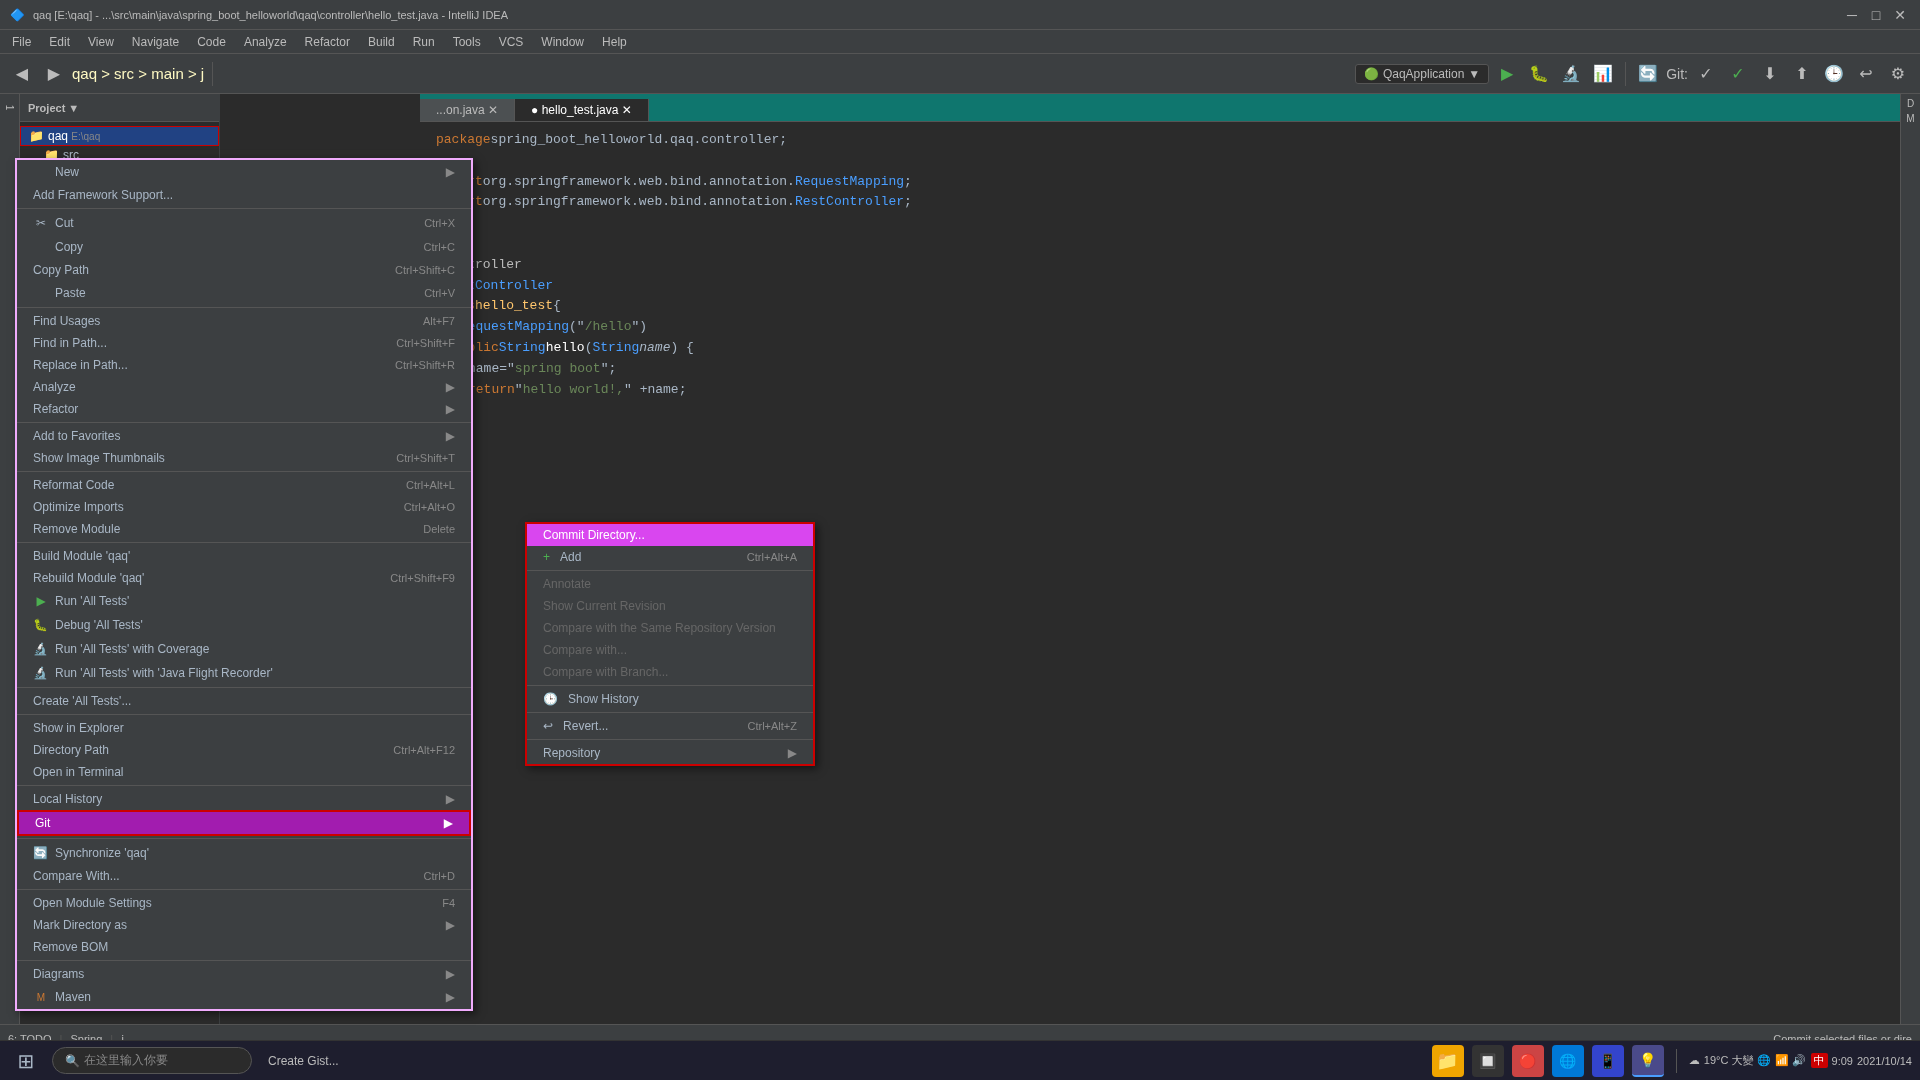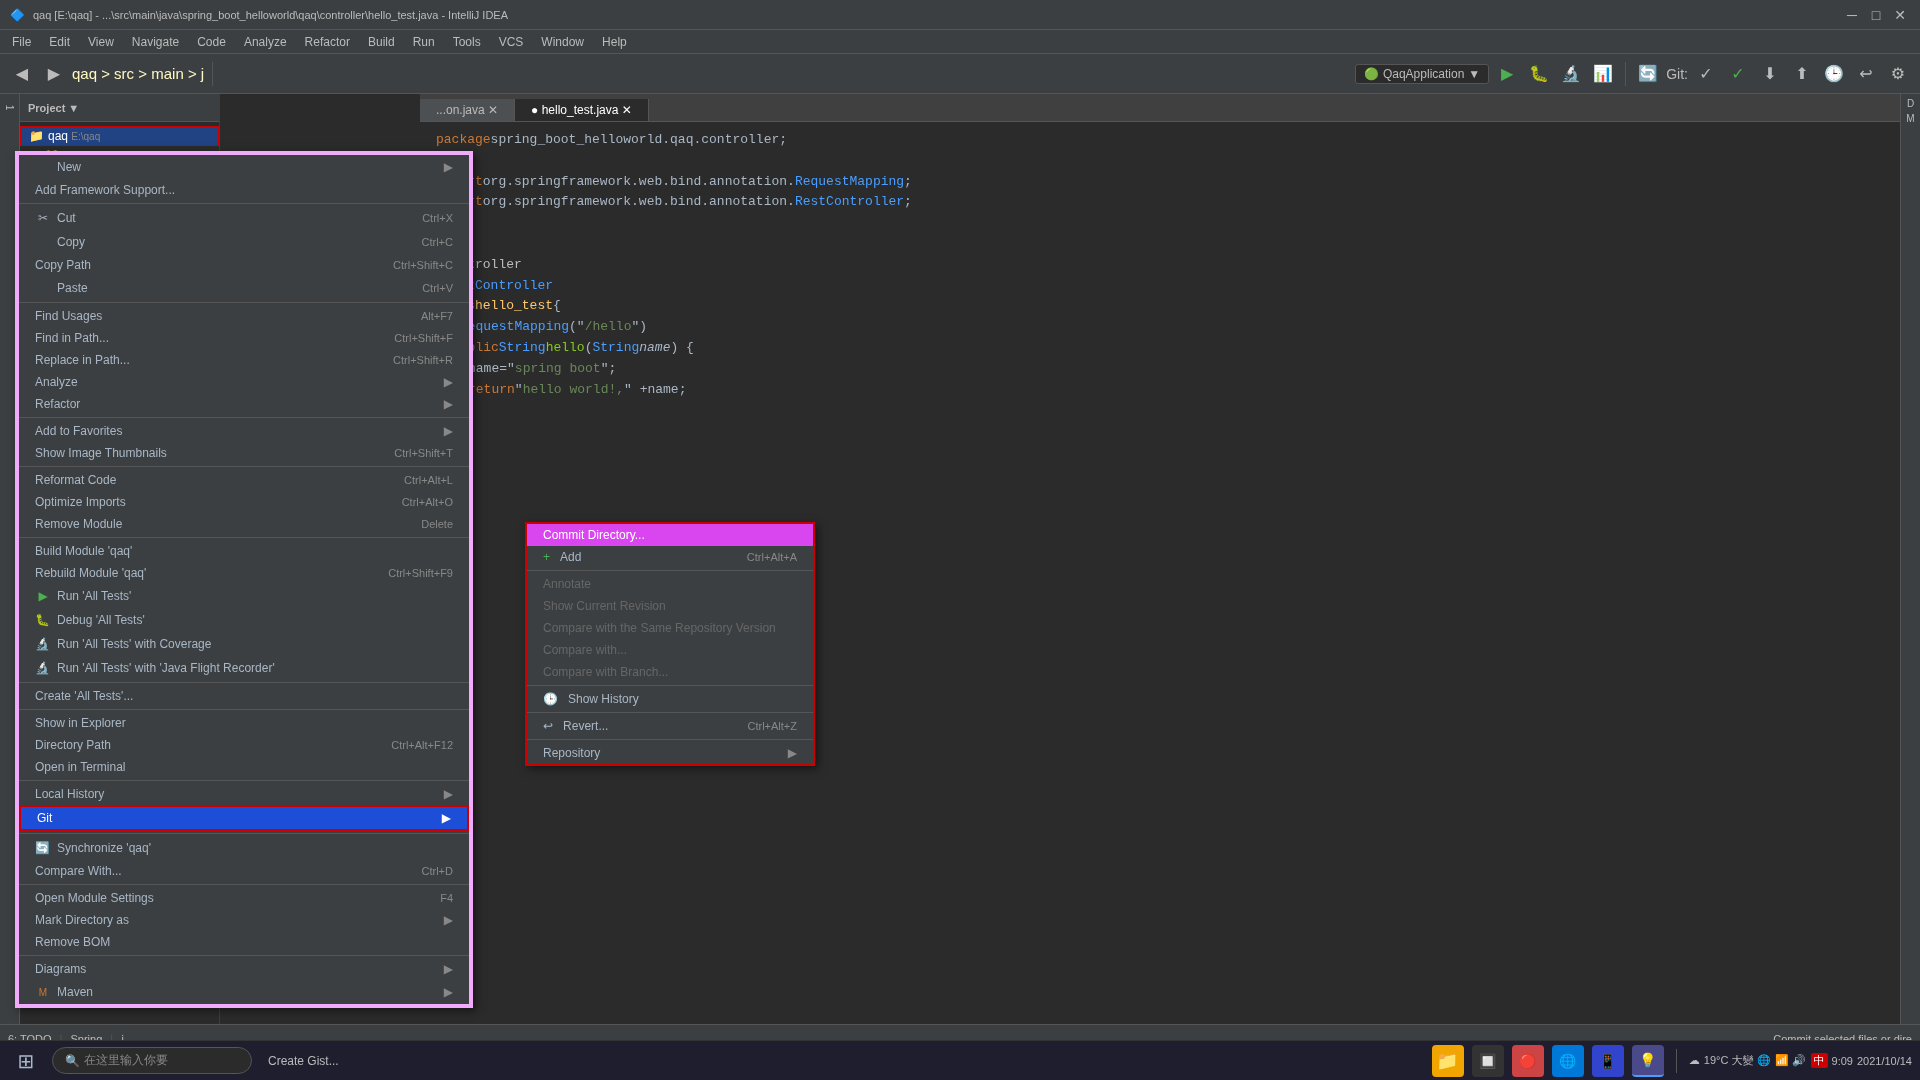--- a/index.html
+++ b/index.html
@@ -98,24 +98,24 @@
       cursor: pointer;
       gap: 4px;
       color: #a9b7c6;
     }
     .tree-item.highlighted { background: #214283; border: 1px solid #cc0000; }
 
     
     #context-menu {
       position: absolute;
       left: 15px;
-      top: 57px;
+      top: 64px;
       width: 458px;
       background: #3c3f41;
-      border: 4px solid #f0abfc;
+      border: 2px solid #f0abfc;
       box-shadow: 3px 3px 8px rgba(0,0,0,0.5);
       z-index: 100;
       font-size: 12px;
       color: #a9b7c6;
     }
     .ctx-item {
       display: flex;
       align-items: center;
       justify-content: space-between;
       padding: 4px 16px;
@@ -170,21 +170,21 @@
 
     
     #editor-area {
       flex: 1;
       background: #2b2b2b;
       display: flex;
       flex-direction: column;
     }
     #editor-tabs {
       height: 28px;
-      background: #404040;
+      background: #0f766e;
       display: flex;
       align-items: flex-end;
       border-bottom: 1px solid #555;
     }
     .editor-tab {
       padding: 4px 16px;
       font-size: 12px;
       cursor: pointer;
       border-right: 1px solid #555;
       background: #4c5052;
@@ -201,21 +201,21 @@
       font-size: 13px;
       line-height: 1.6;
       flex: 1;
       overflow: hidden;
     }
     .code-line { display: flex; }
     .kw { color: #cc7832; }
     .str { color: #6a8759; }
     .ann { color: #bbb; }
     .cls { color: #ffc66d; }
-    .fn { color: #84cc16; }
+    .fn { color: #ffffff; }
     .var { color: #a9b7c6; }
     .pkg { color: #a9b7c6; }
     .import-kw { color: #cc7832; }
 
     
     #bottom-bar {
       height: 28px;
       background: #3c3f41;
       display: flex;
       align-items: center;
@@ -473,21 +473,21 @@
       <span class="ctx-shortcut">Ctrl+Alt+F12</span>
     </div>
     <div class="ctx-item">
       <span class="ctx-label">Open in Terminal</span>
     </div>
     <div class="ctx-separator"></div>
     <div class="ctx-item">
       <span class="ctx-label">Local History</span>
       <span class="ctx-arrow">▶</span>
     </div>
-    <div class="ctx-item highlighted" style="border:2px solid #cc0000;background:#1d4ed8;color:#fff;">
+    <div class="ctx-item highlighted" style="border:2px solid #cc0000;background:#a21caf;color:#fff;">
       <span class="ctx-label">Git</span>
       <span class="ctx-arrow" style="color:#fff;">▶</span>
     </div>
     <div class="ctx-separator"></div>
     <div class="ctx-item">
       <span class="ctx-label">
         <span class="ctx-icon">🔄</span>
         <span>Synchronize 'qaq'</span>
       </span>
     </div>

